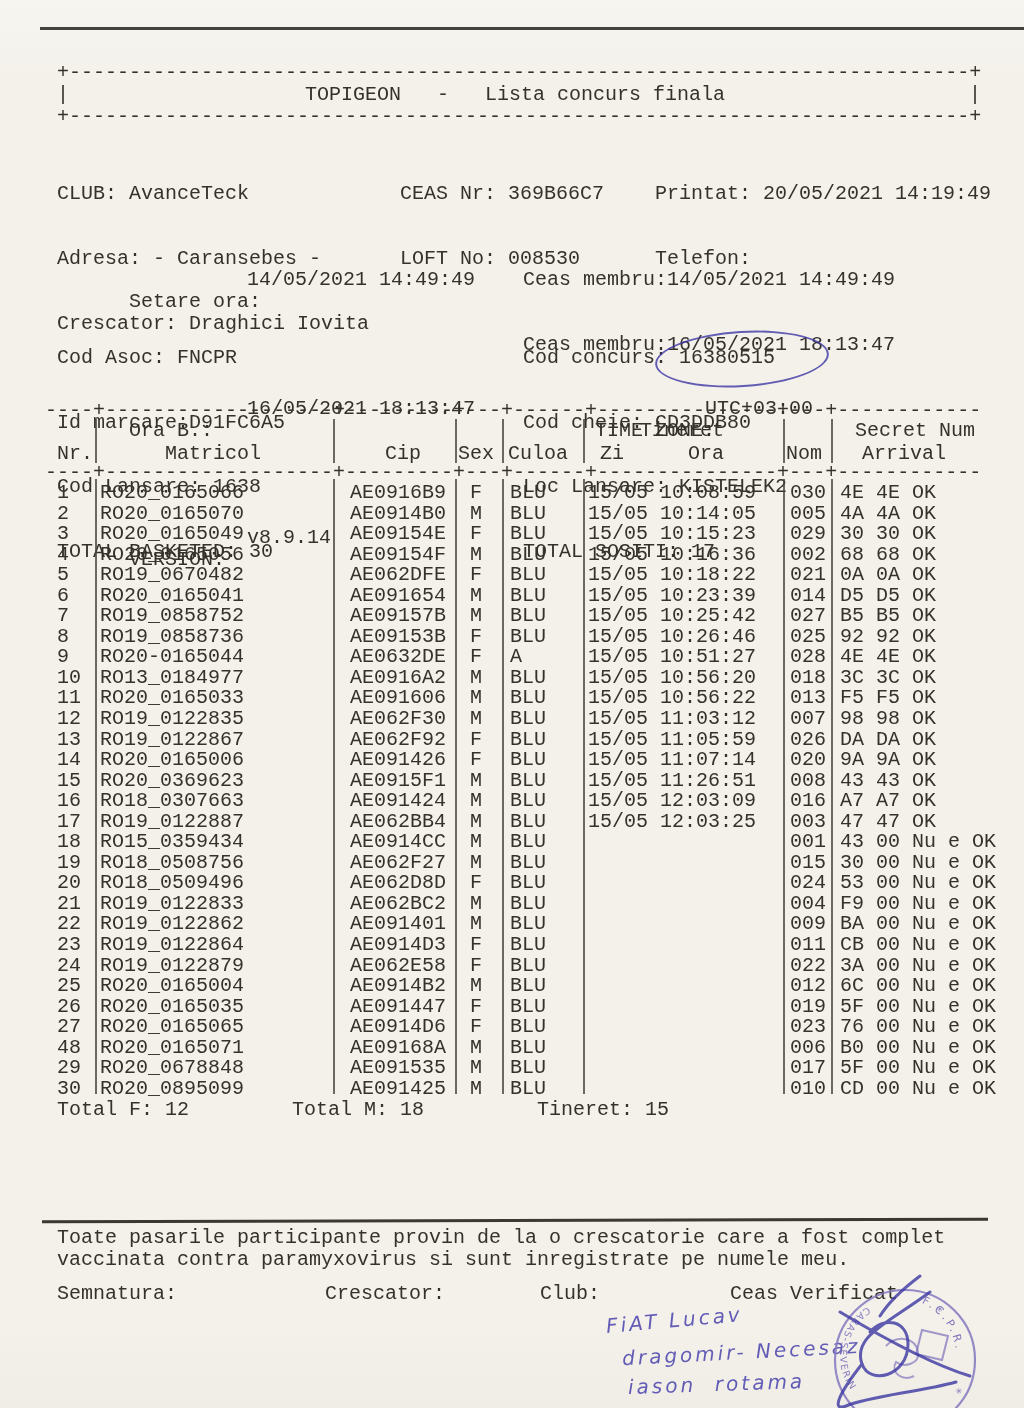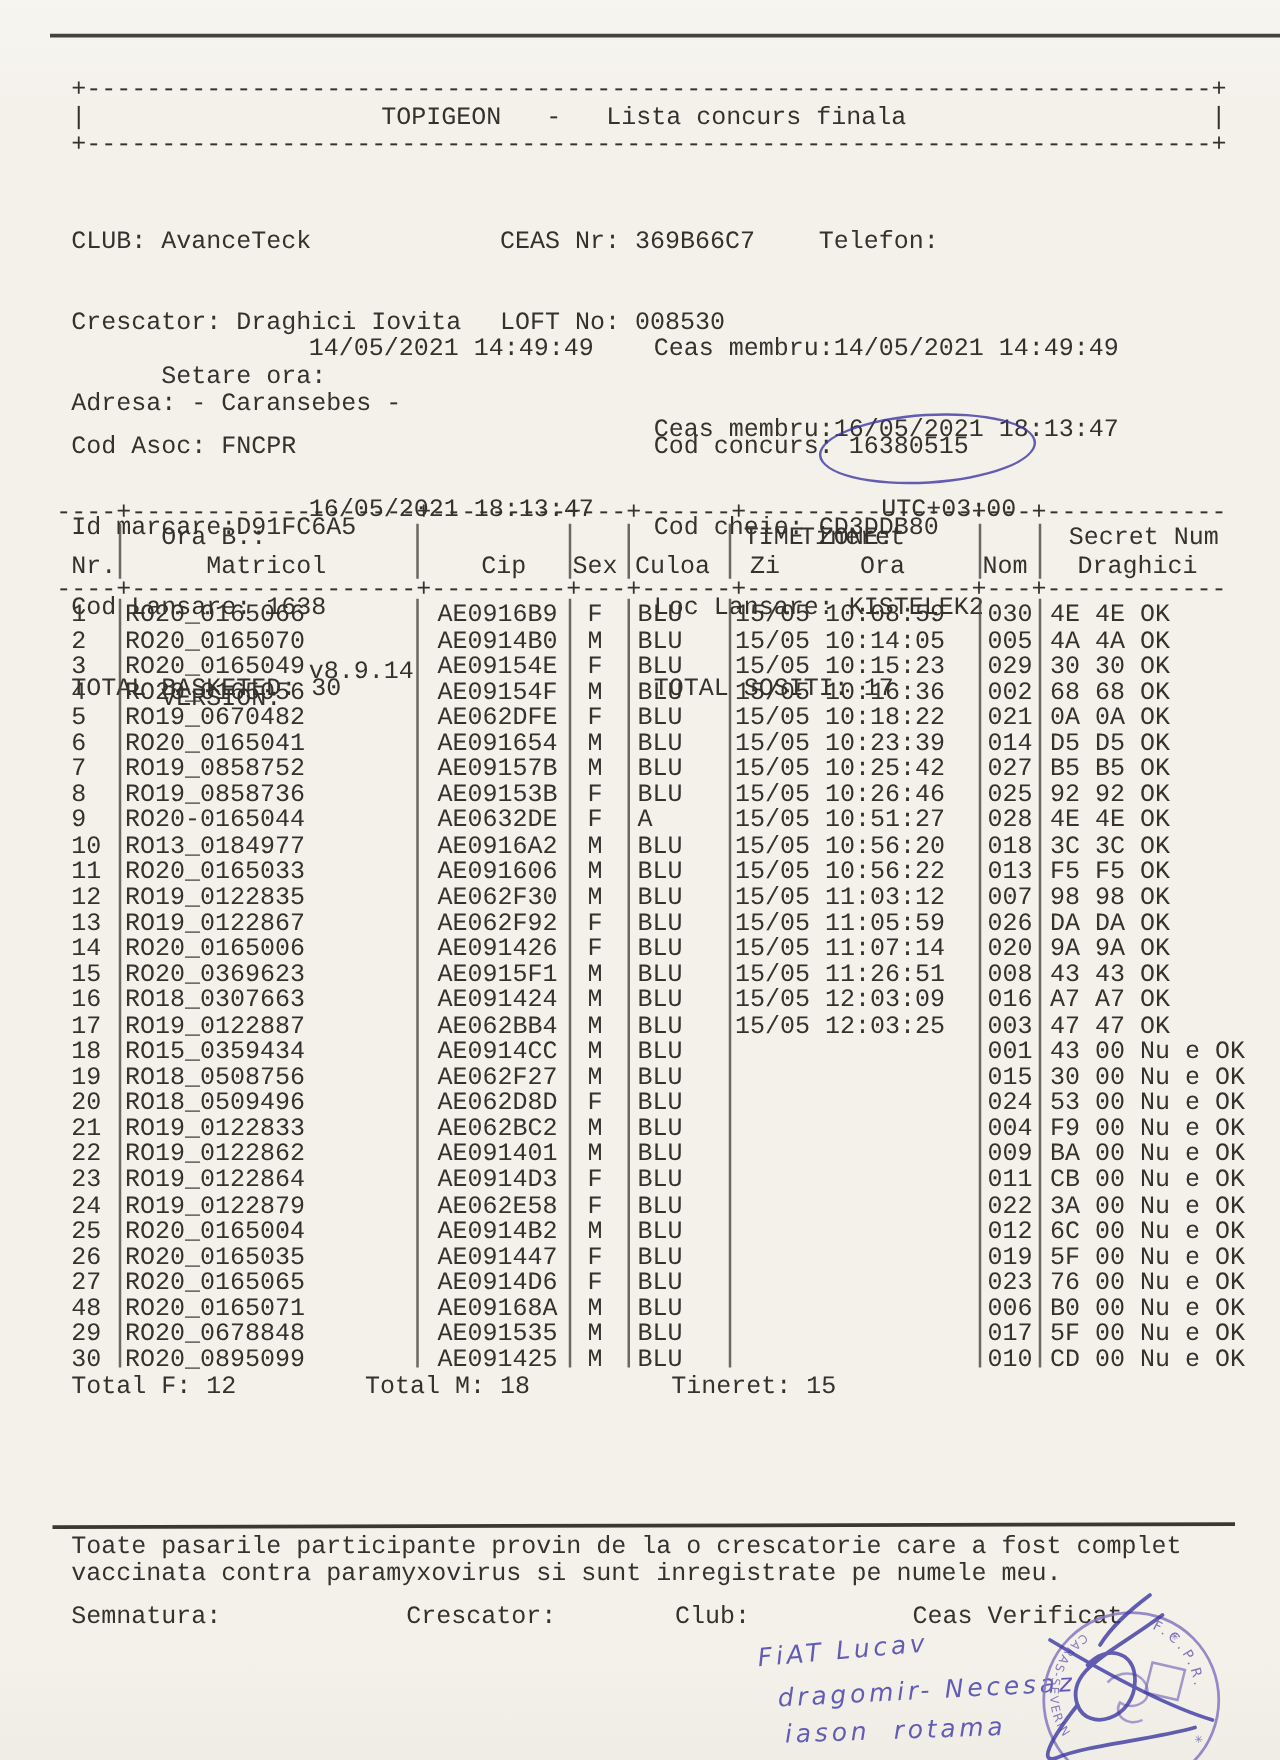--- a/index.html
+++ b/index.html
@@ -33,28 +33,29 @@
   <div class="scanline"></div>
 
   <div class="mono" style="left:57px;top:62px">+---------------------------------------------------------------------------+</div>
   <div class="mono" style="left:57px;top:84px">|</div>
   <div class="mono" style="left:305px;top:84px">TOPIGEON   -   Lista concurs finala</div>
   <div class="mono" style="left:969px;top:84px">|</div>
   <div class="mono" style="left:57px;top:106px">+---------------------------------------------------------------------------+</div>
 
   <div class="mono lh22" style="left:57px;top:140px">
     <div>CLUB: AvanceTeck</div>
+    <div>Adresa: - Caransebes -</div>
     <div>Crescator: Draghici Iovita</div>
-    <div>Adresa: - Caransebes -</div>
   </div>
   <div class="mono lh22" style="left:400px;top:140px">
     <div>CEAS Nr: 369B66C7</div>
     <div>LOFT No: 008530</div>
   </div>
   <div class="mono lh22" style="left:655px;top:140px">
+    <div>Printat: 20/05/2021 14:19:49</div>
     <div>Telefon:</div>
   </div>
 
   <div class="mono" style="left:57px;top:226px">
     <div class="lab">
       <span>Setare ora:</span>
       <span class="val190">14/05/2021 14:49:49</span>
     </div>
     <div class="lab">
       <span>Ora B.:</span>
@@ -95,21 +96,21 @@
   <div class="mono" style="left:640px;top:420px">Tineret</div>
   <div class="mono" style="left:855px;top:420px">Secret Num</div>
   <div class="mono" style="left:57px;top:443px">Nr.</div>
   <div class="mono" style="left:165px;top:443px">Matricol</div>
   <div class="mono" style="left:385px;top:443px">Cip</div>
   <div class="mono" style="left:458px;top:443px">Sex</div>
   <div class="mono" style="left:508px;top:443px">Culoa</div>
   <div class="mono" style="left:600px;top:443px">Zi</div>
   <div class="mono" style="left:688px;top:443px">Ora</div>
   <div class="mono" style="left:786px;top:443px">Nom</div>
-  <div class="mono" style="left:862px;top:443px">Draghici</div>
+  <div class="mono" style="left:862px;top:443px">Arrival</div>
 
   <div class="vline" style="left:95px;top:419px;height:44px"></div>
   <div class="vline" style="left:333px;top:419px;height:44px"></div>
   <div class="vline" style="left:455px;top:419px;height:44px"></div>
   <div class="vline" style="left:502px;top:419px;height:44px"></div>
   <div class="vline" style="left:583px;top:419px;height:44px"></div>
   <div class="vline" style="left:783px;top:419px;height:44px"></div>
   <div class="vline" style="left:831px;top:419px;height:44px"></div>
 
   <div class="vline" style="left:95px;top:479px;height:615px"></div>

